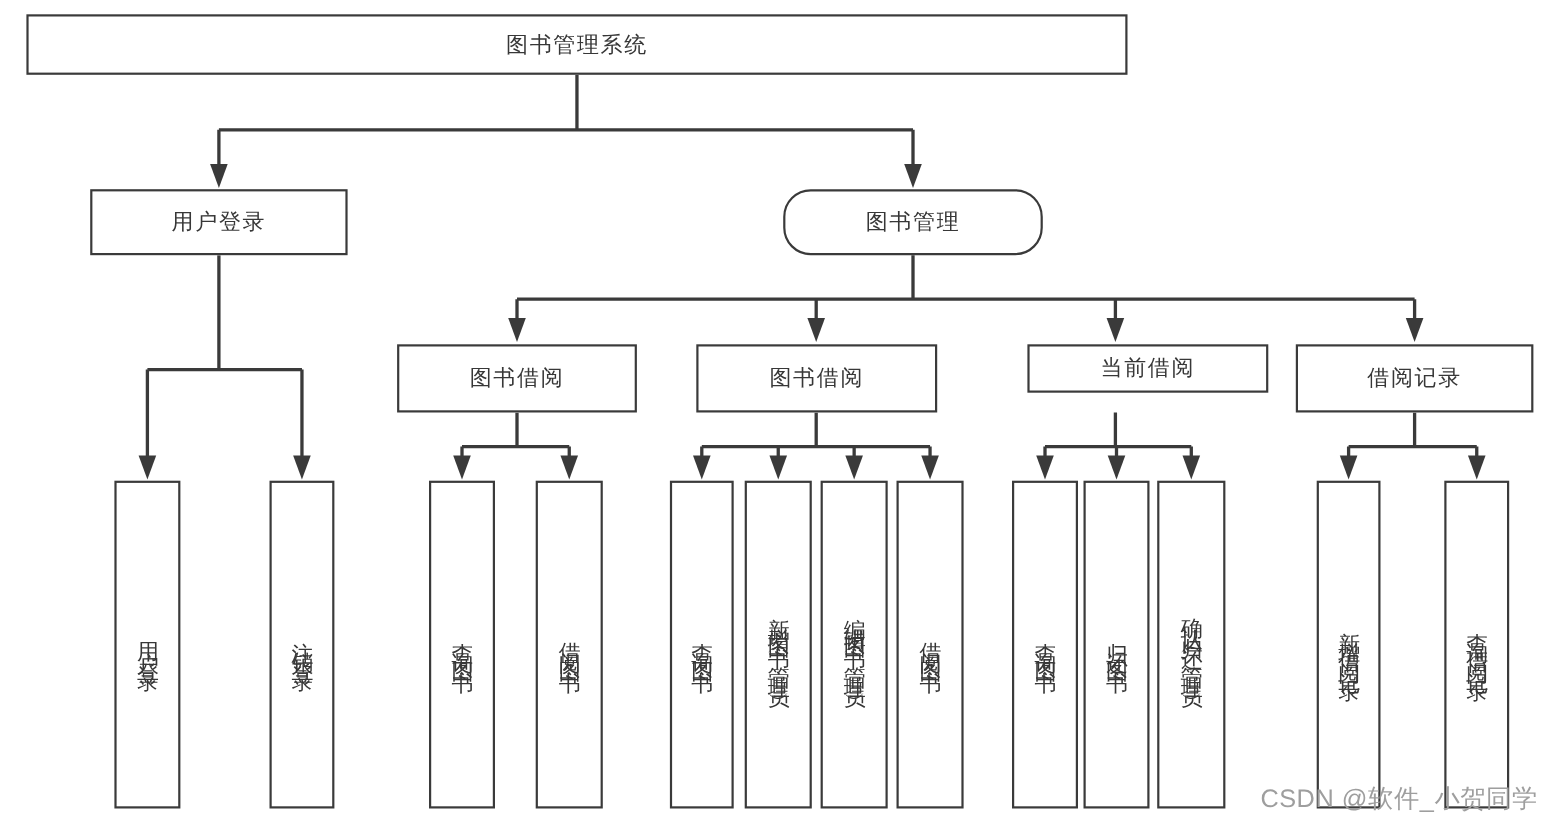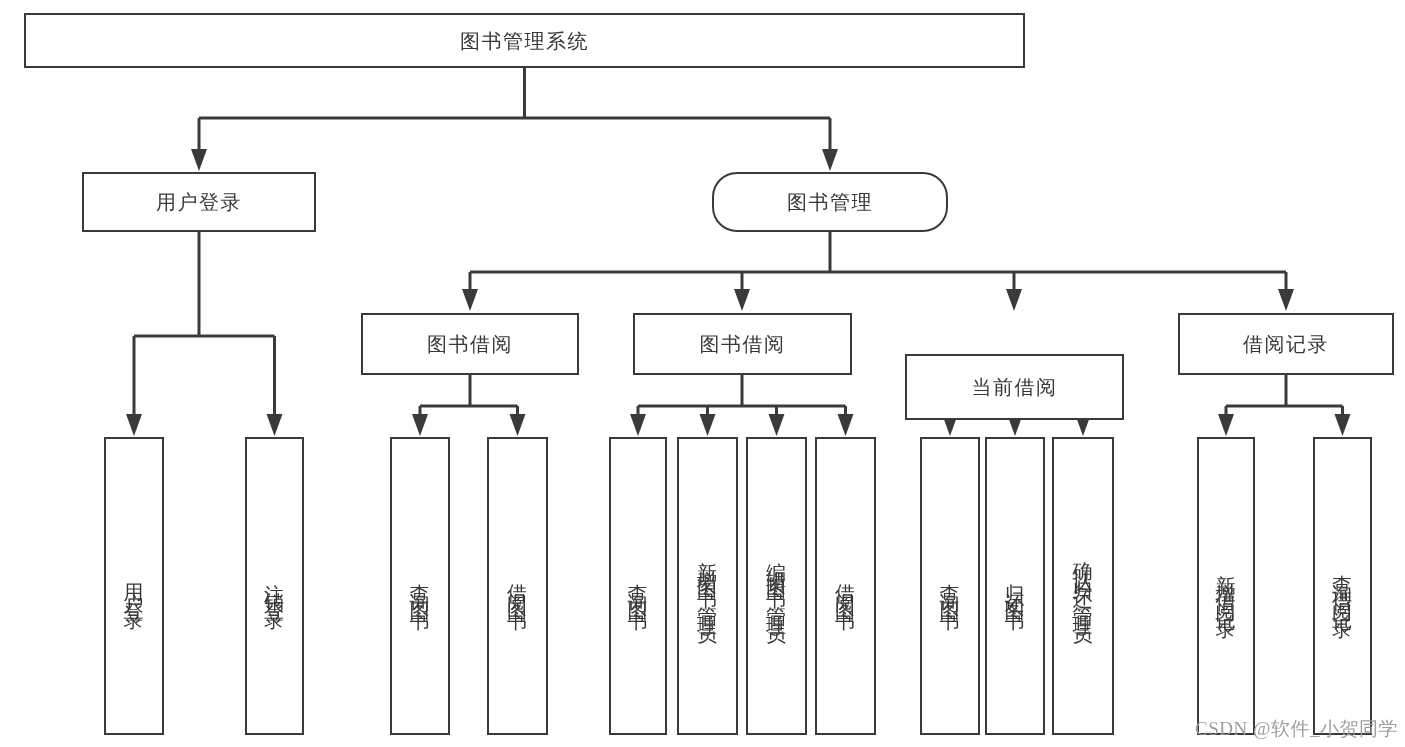--- a/index.html
+++ b/index.html
@@ -35,25 +35,25 @@
     writing-mode: vertical-rl;
     text-orientation: mixed;
     letter-spacing: 9px;
     font-size: 20px;
     line-height: 1;
   }
   .watermark {
     position: absolute;
     right: 7px;
     bottom: 5px;
-    font-size: 19px;
+    font-size: 23px;
     letter-spacing: 0.5px;
     color: #9e9e9e;
     z-index: 2;
-    font-family: Liberation Serif, serif;
+    font-family: Liberation Sans, sans-serif;
   }
 </style>
 </head>
 <body>
 
 <div class="stage">
 
   <svg class="connectors" id="connector-svg" viewBox="0 0 1405 747" xmlns="http://www.w3.org/2000/svg">
     <path fill="none" stroke="#3a3a3a" stroke-width="3" d="M524.5 68 V118
          M199 118 H830
@@ -109,21 +109,21 @@
       <polygon points="1334.5,414 1350.5,414 1342.5,436" fill="#3a3a3a"></polygon>
     </svg>
 
   <div class="node" style="left:24px; top:13px; width:1001px; height:55px;">图书管理系统</div>
 
   <div class="node" style="left:82px; top:172px; width:234px; height:60px;">用户登录</div>
   <div class="node" style="left:712px; top:172px; width:236px; height:60px;border-radius:25px;">图书管理</div>
 
   <div class="node" style="left:361px; top:313px; width:218px; height:62px;">图书借阅</div>
   <div class="node" style="left:633px; top:313px; width:219px; height:62px;">图书借阅</div>
-  <div class="node" style="left:905px; top:313px; width:219px; height:66px;margin-top:41px;">当前借阅</div>
+  <div class="node" style="left:934px; top:313px; width:219px; height:44px;">当前借阅</div>
   <div class="node" style="left:1178px; top:313px; width:216px; height:62px;">借阅记录</div>
 
   <div class="node vnode" style="left:104px; top:437px; width:60px; height:298px;">用户登录</div>
   <div class="node vnode" style="left:245px; top:437px; width:59px; height:298px;">注销登录</div>
 
   <div class="node vnode" style="left:390px; top:437px; width:60px; height:298px;">查询图书</div>
   <div class="node vnode" style="left:487px; top:437px; width:61px; height:298px;">借阅图书</div>
 
   <div class="node vnode" style="left:609px; top:437px; width:58px; height:298px;">查询图书</div>
   <div class="node vnode" style="left:677px; top:437px; width:61px; height:298px;">新增图书（管理员）</div>

